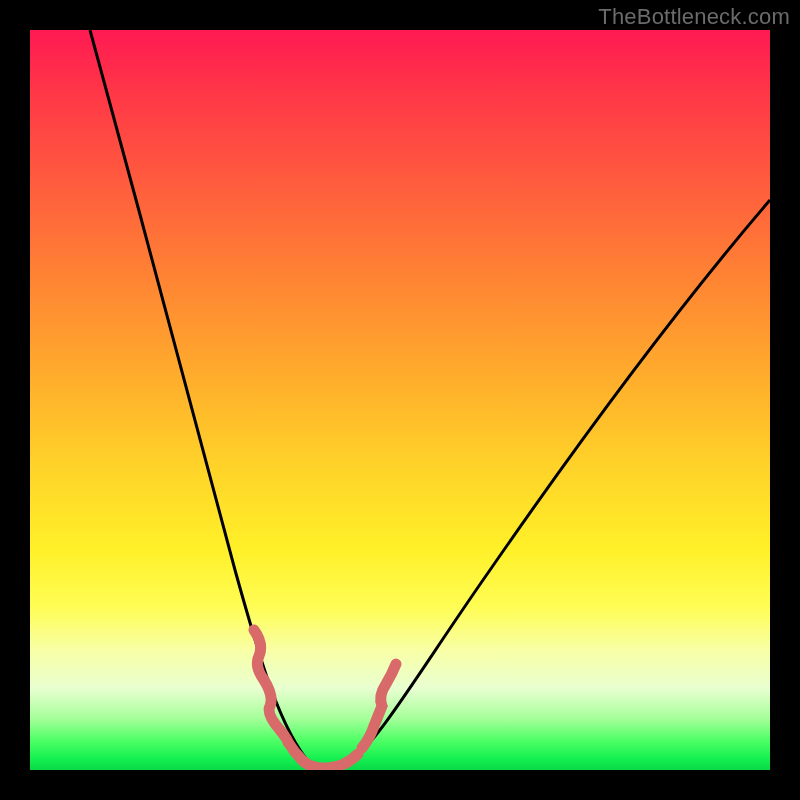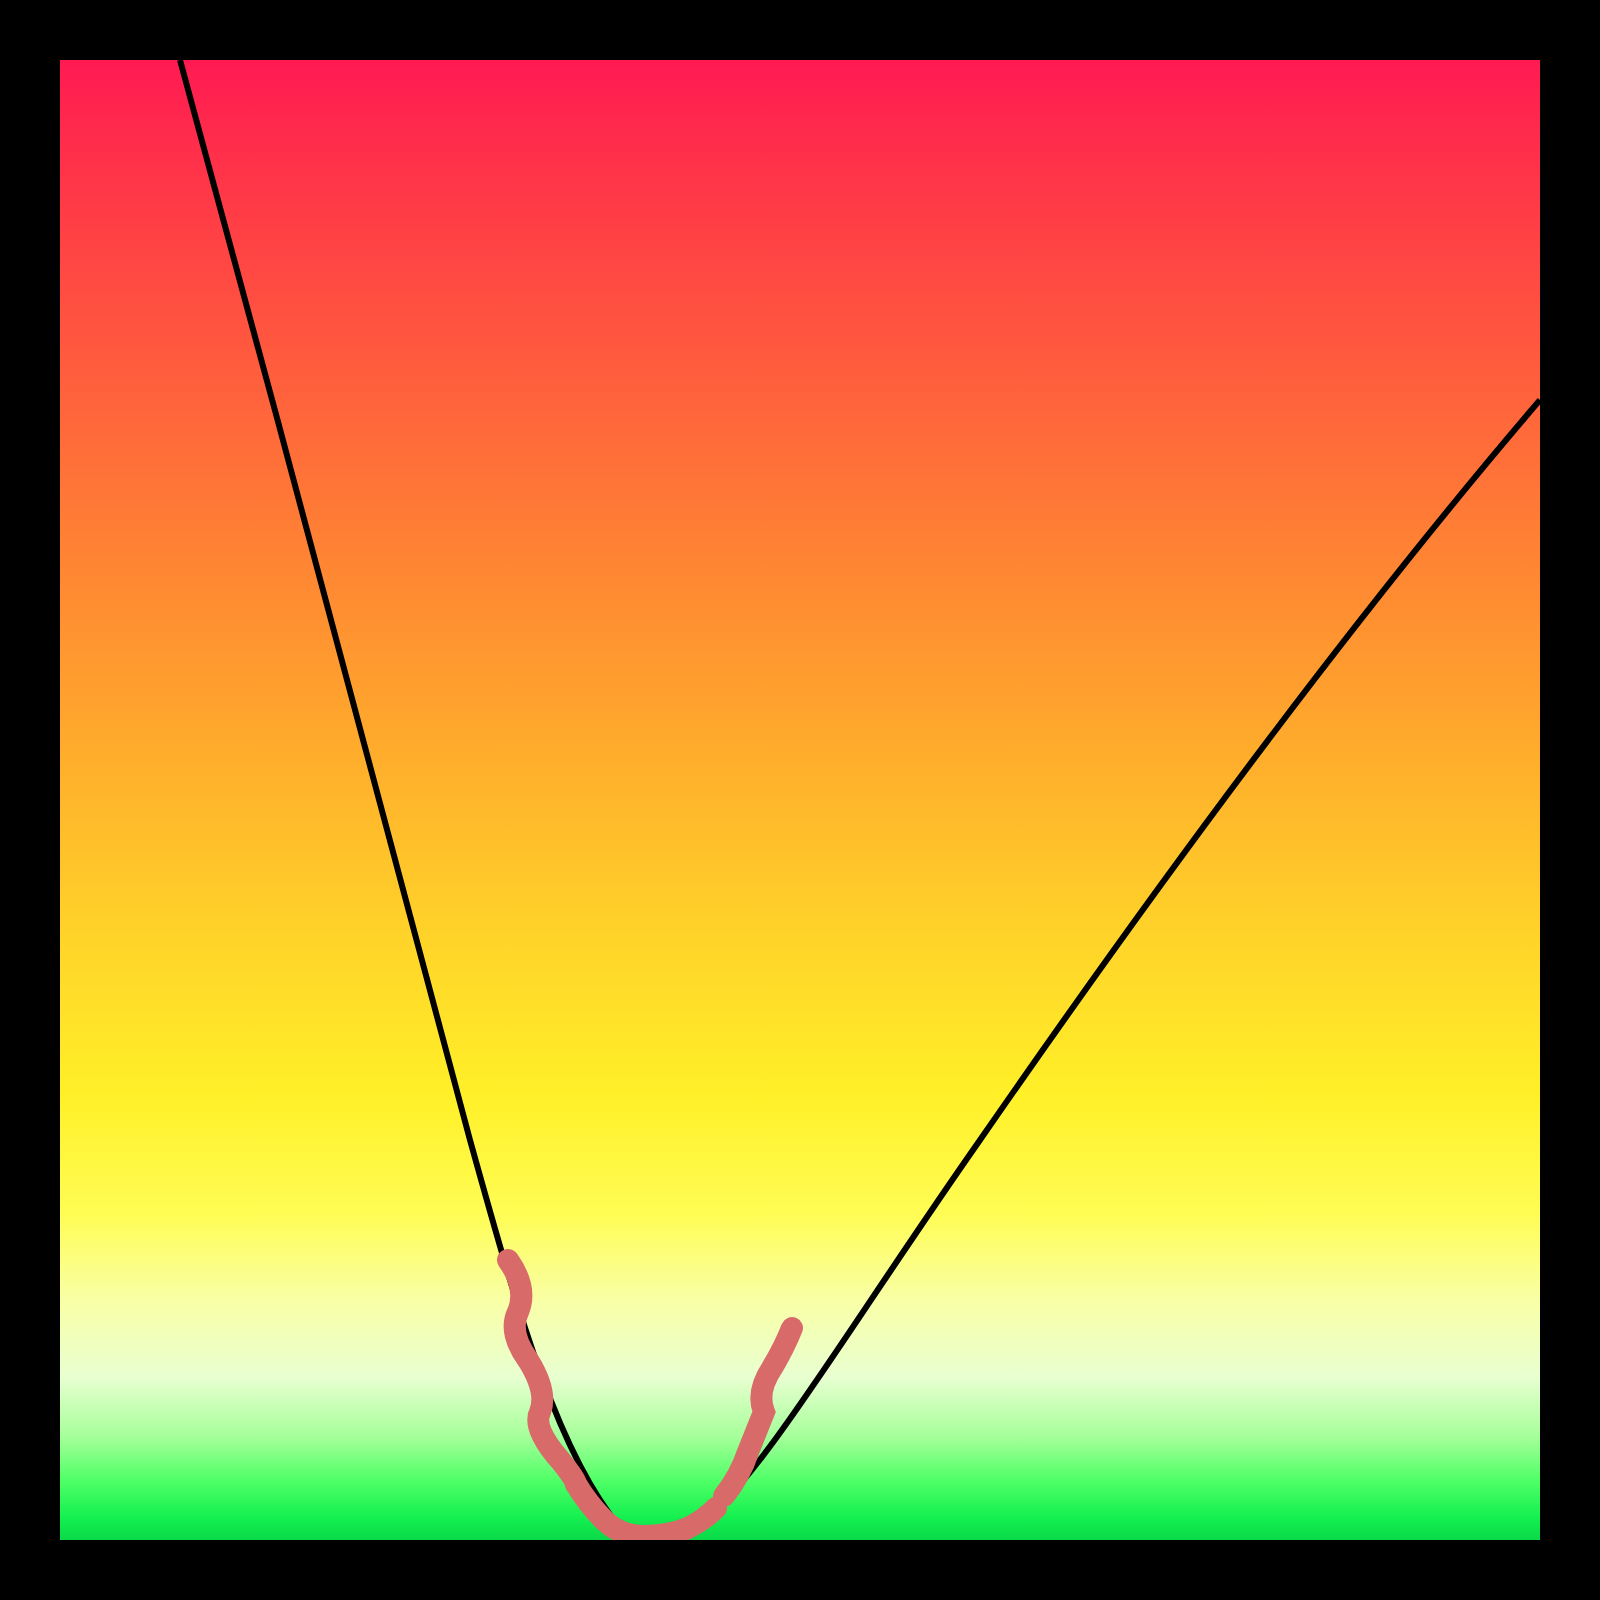--- a/index.html
+++ b/index.html
@@ -89,13 +89,14 @@
                Q 304 738 314 734
                Q 322 730 328 724"></path>
       <path fill="none" stroke="#d96a6a" stroke-width="11" stroke-linecap="round" d="M 332 718
                Q 340 708 344 696
                Q 348 686 352 676
                Q 348 666 356 654
                Q 362 644 366 634"></path>
     </svg>
   </div>
 
+  <div class="watermark">TheBottleneck.com</div>
 </div>
 
 </body></html>

